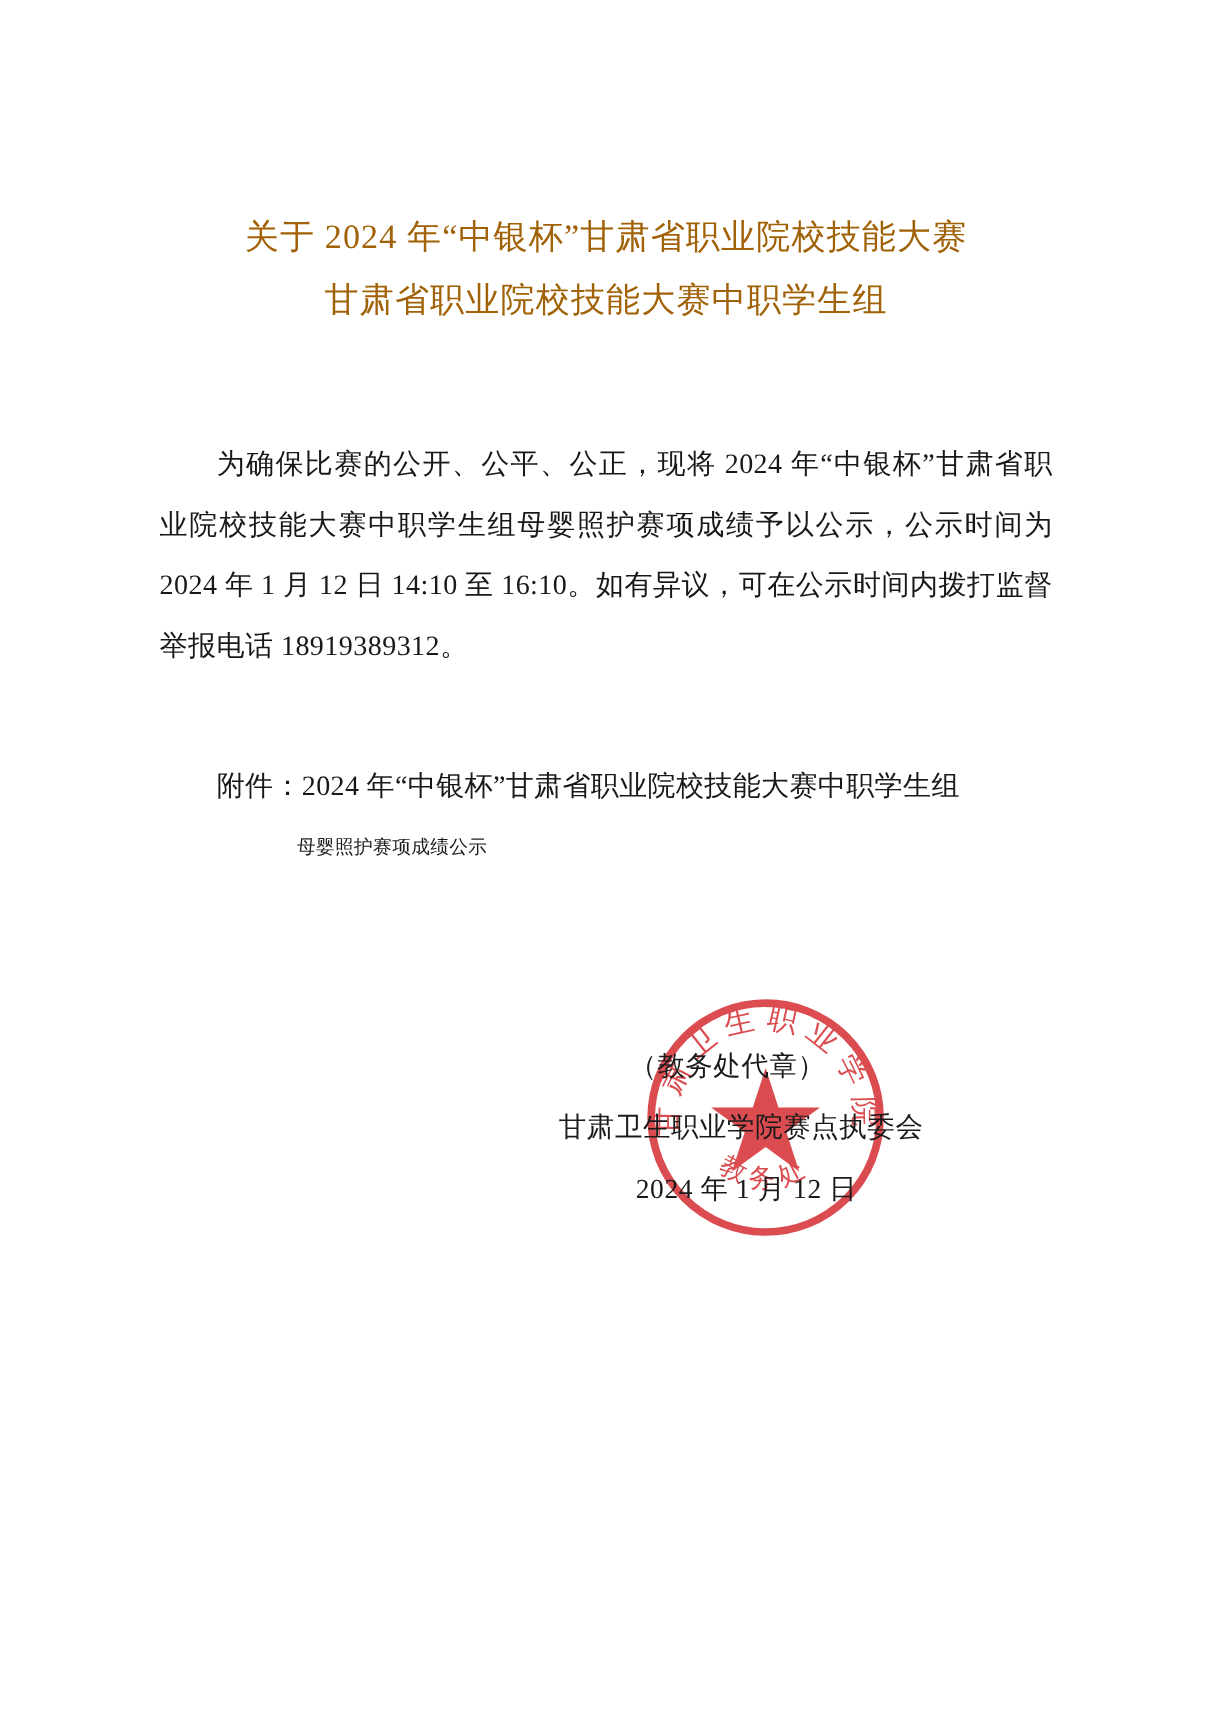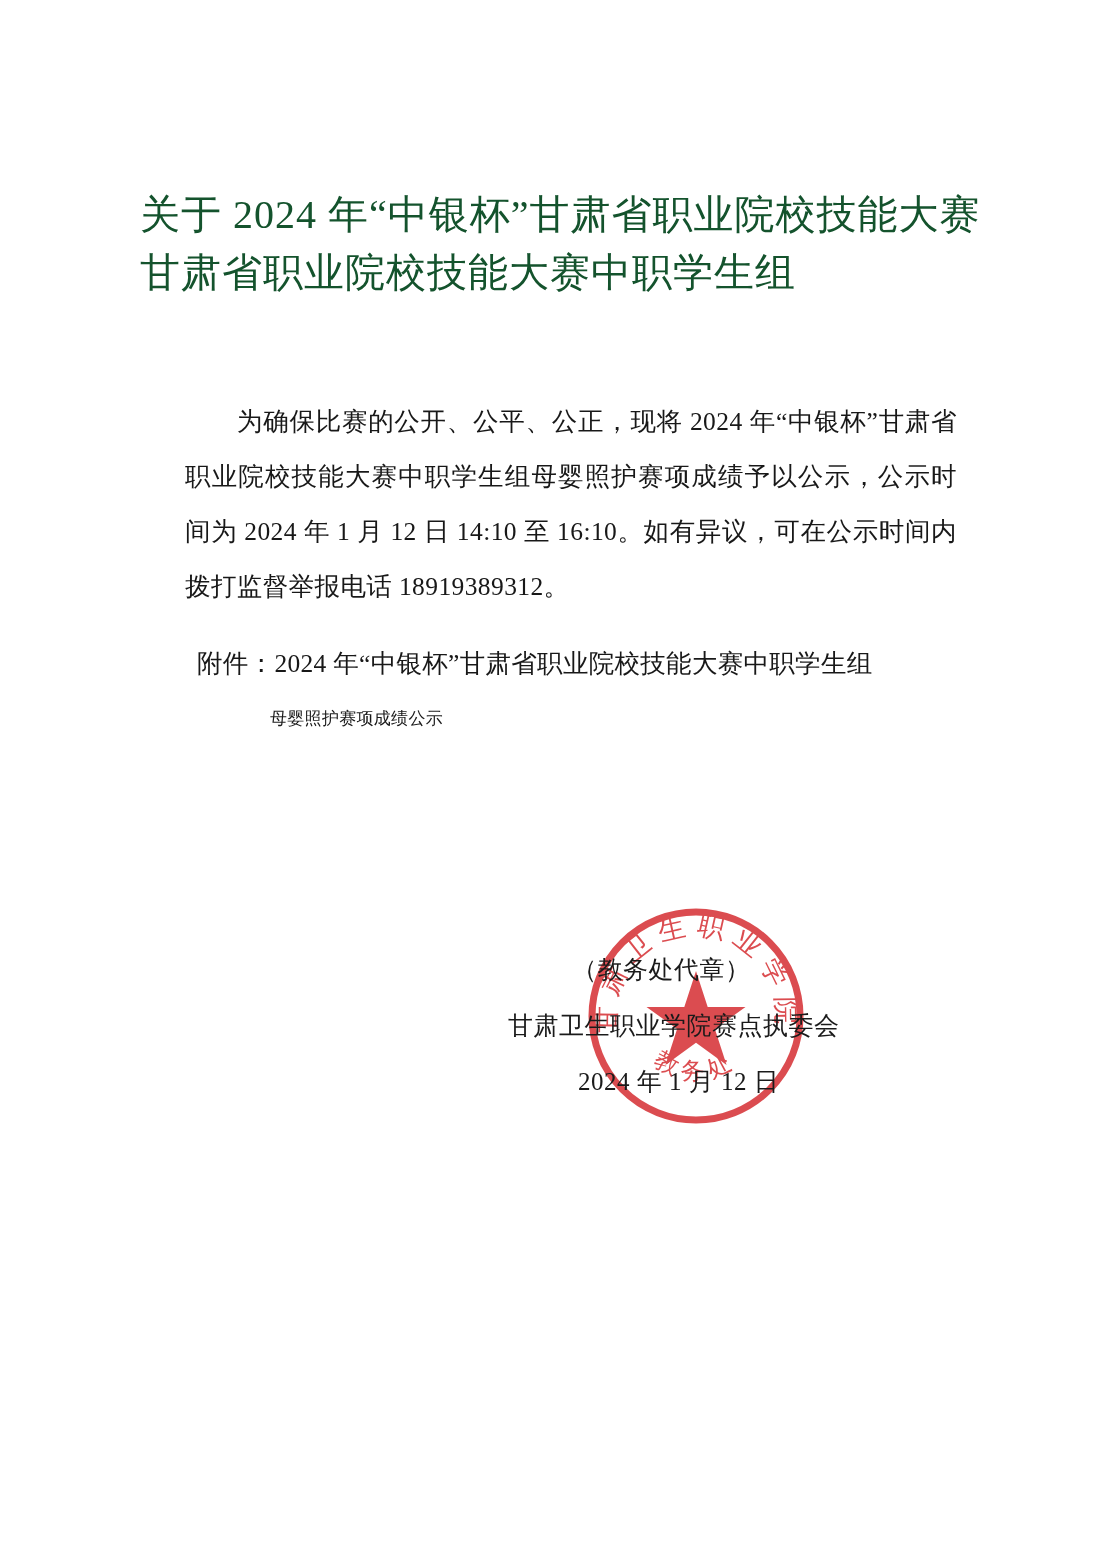--- a/index.html
+++ b/index.html
@@ -19,26 +19,26 @@
     position: absolute;
     left: 0; top: 0;
     width: 1102px;
     height: 1559px;
   }
   .doc-title {
     position: absolute;
     left: 140px;
     top: 186px;
     width: 822px;
-    text-align: left;
-    font-size: 40px;
+    text-align: center;
+    font-size: 31px;
     line-height: 58px;
     letter-spacing: 1px;
     font-weight: 500;
-    color: #14532d;
+    color: #a16207;
   }
   .doc-title .line {
     display: block;
     white-space: nowrap;
   }
   .body-block {
     position: absolute;
     left: 145px;
     top: 368px;
     width: 812px;
@@ -46,26 +46,25 @@
   .para {
     font-size: 25.5px;
     line-height: 55px;
     letter-spacing: 0.4px;
     text-align: justify;
     text-justify: inter-ideograph;
     color: #181818;
   }
   .para.indent {
     text-indent: 52px;
-    margin-left: 40px;
   }
   .attach-block {
     position: absolute;
     left: 145px;
-    top: 636px;
+    top: 687px;
     width: 812px;
   }
   .attach-line1 {
     font-size: 25.5px;
     line-height: 55px;
     letter-spacing: 0.3px;
     text-indent: 52px;
     color: #181818;
   }
   .attach-line2 {

